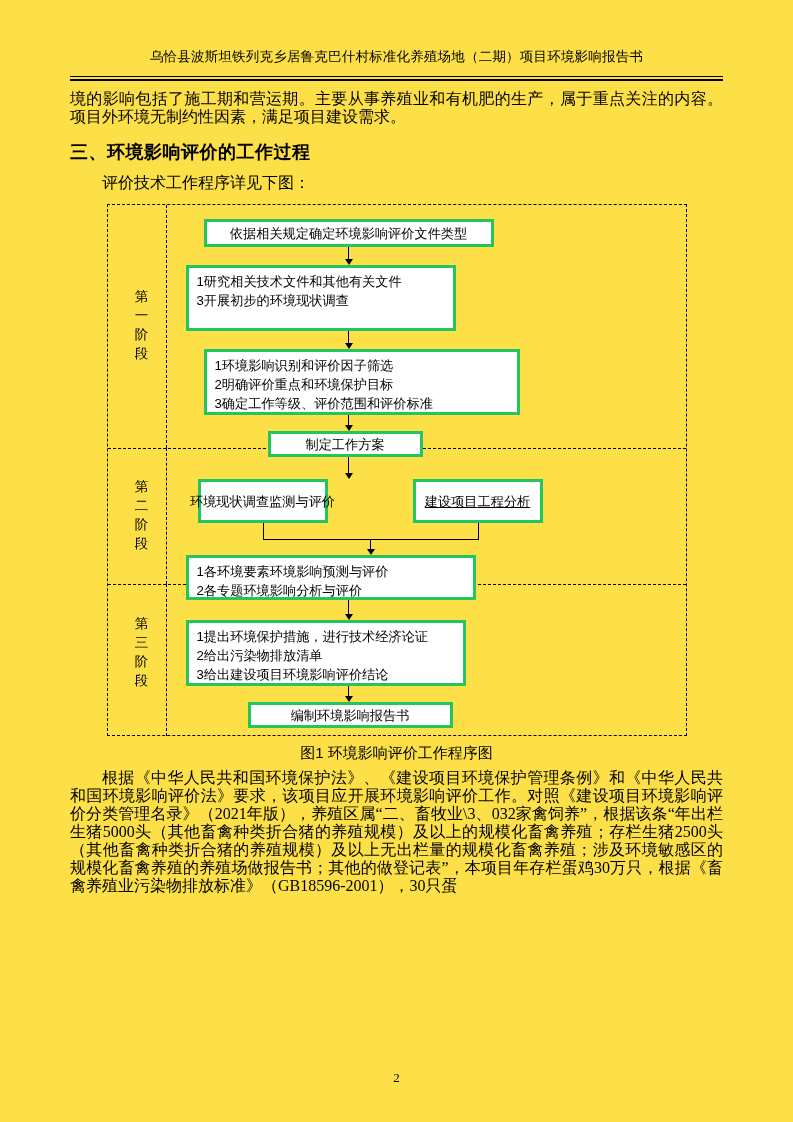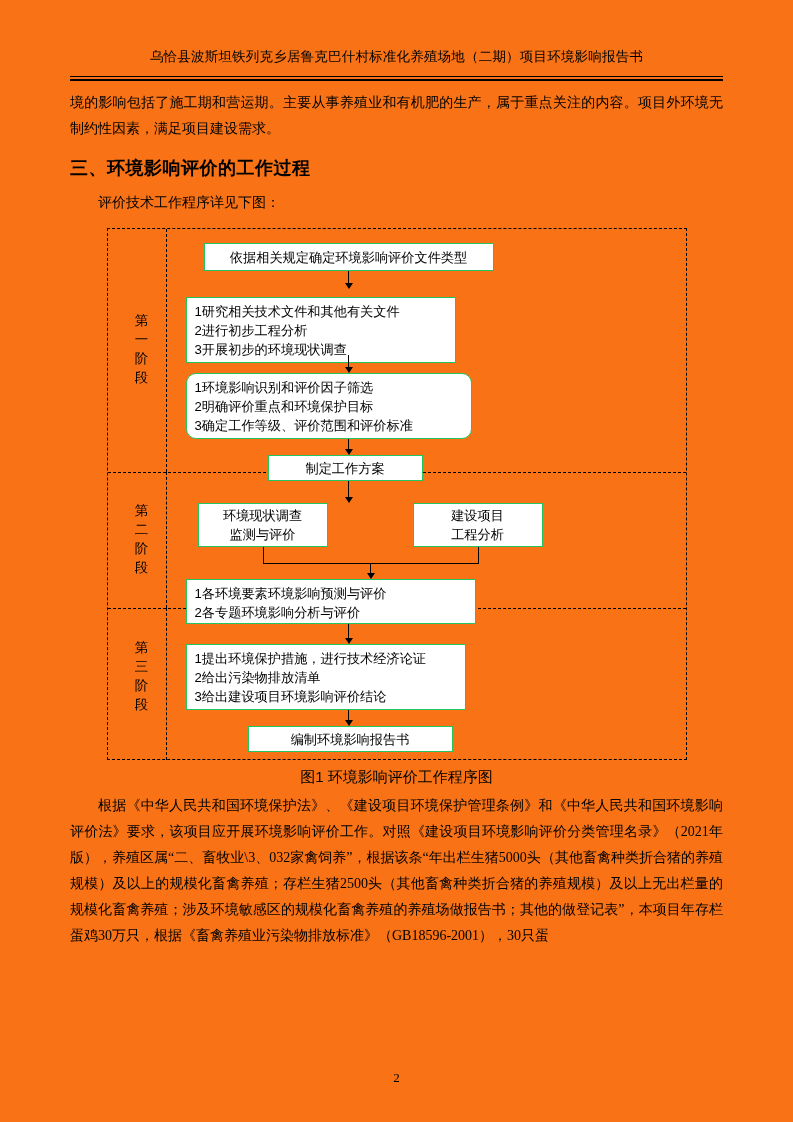--- a/index.html
+++ b/index.html
@@ -3,21 +3,21 @@
 <meta charset="utf-8">
 <style>
   html, body {
     margin: 0;
     padding: 0;
     background: #9a9a9a;
   }
   .page {
     width: 793px;
     height: 1122px;
-    background: #f97316;
+    background: #fde047;
     position: relative;
     margin: 0 auto;
     font-family: "Liberation Serif", serif;
     color: #000;
     box-sizing: border-box;
     overflow: hidden;
   }
   .header {
     position: absolute;
     top: 48px;
@@ -38,22 +38,22 @@
     height: 2px;
   }
   .content {
     position: absolute;
     top: 90px;
     left: 70px;
     width: 653px;
   }
   p.body-text {
     margin: 0 0 0 0;
-    font-size: 14px;
-    line-height: 26px;
+    font-size: 16px;
+    line-height: 18px;
     text-align: justify;
     text-justify: inter-ideograph;
   }
   p.indent2 {
     text-indent: 2em;
   }
   h2.section-title {
     font-size: 18px;
     font-weight: bold;
     margin: 14px 0 10px 0;
@@ -101,21 +101,21 @@
     border-top: 1px dashed #000;
   }
   .vline-stage {
     position: absolute;
     left: 58px;
     width: 0;
     border-left: 1px dashed #000;
   }
   .box {
     position: absolute;
-    border: 1px solid #22c55e;
+    border: 3px solid #22c55e;
     box-sizing: border-box;
     font-size: 13.2px;
     line-height: 19px;
     font-family: "Liberation Sans", sans-serif;
     background: #fff;
     padding: 4px 8px;
   }
   .box.center {
     display: flex;
     align-items: center;
@@ -184,47 +184,46 @@
         <span class="ln">阶</span>
         <span class="ln">段</span>
       </div>
 
       <div class="box center" style="left:96px;top:14px;width:290px;height:28px;">
         <span class="ln">依据相关规定确定环境影响评价文件类型</span>
       </div>
       <div class="conn" style="left:240px;top:42px;height:14px;"></div>
       <div class="arrow-down" style="left:237px;top:54px;"></div>
 
-      <div class="box" style="left:78px;top:68px;width:270px;height:66px;">
+      <div class="box" style="left:78px;top:60px;width:270px;height:66px;">
         <span class="ln">1研究相关技术文件和其他有关文件</span>
-        <span class="ln">2进行初步工程分析</span>
         <span class="ln">3开展初步的环境现状调查</span>
       </div>
       <div class="conn" style="left:240px;top:126px;height:14px;"></div>
       <div class="arrow-down" style="left:237px;top:138px;"></div>
 
-      <div class="box" style="left:78px;top:144px;width:286px;height:66px;border-radius:10px;">
+      <div class="box" style="left:96px;top:144px;width:316px;height:66px;">
         <span class="ln">1环境影响识别和评价因子筛选</span>
         <span class="ln">2明确评价重点和环境保护目标</span>
         <span class="ln">3确定工作等级、评价范围和评价标准</span>
       </div>
       <div class="conn" style="left:240px;top:210px;height:12px;"></div>
       <div class="arrow-down" style="left:237px;top:220px;"></div>
 
       <div class="box center" style="left:160px;top:226px;width:155px;height:26px;">
         <span class="ln">制定工作方案</span>
       </div>
       <div class="conn" style="left:240px;top:252px;height:18px;"></div>
       <div class="arrow-down" style="left:237px;top:268px;"></div>
 
-      <div class="box center" style="left:90px;top:274px;width:130px;height:44px;flex-direction:column;">
+      <div class="box center" style="left:90px;top:274px;width:130px;height:44px;flex-direction:row;">
         <span class="ln">环境现状调查</span>
         <span class="ln">监测与评价</span>
       </div>
-      <div class="box center" style="left:305px;top:274px;width:130px;height:44px;flex-direction:column;">
+      <div class="box center" style="left:305px;top:274px;width:130px;height:44px;text-decoration:underline;">
         <span class="ln">建设项目</span>
         <span class="ln">工程分析</span>
       </div>
 
       <div class="conn" style="left:155px;top:318px;height:16px;"></div>
       <div class="conn" style="left:370px;top:318px;height:16px;"></div>
       <div class="hline" style="left:155px;top:334px;width:216px;"></div>
       <div class="conn" style="left:262px;top:334px;height:12px;"></div>
       <div class="arrow-down" style="left:259px;top:344px;"></div>
 

